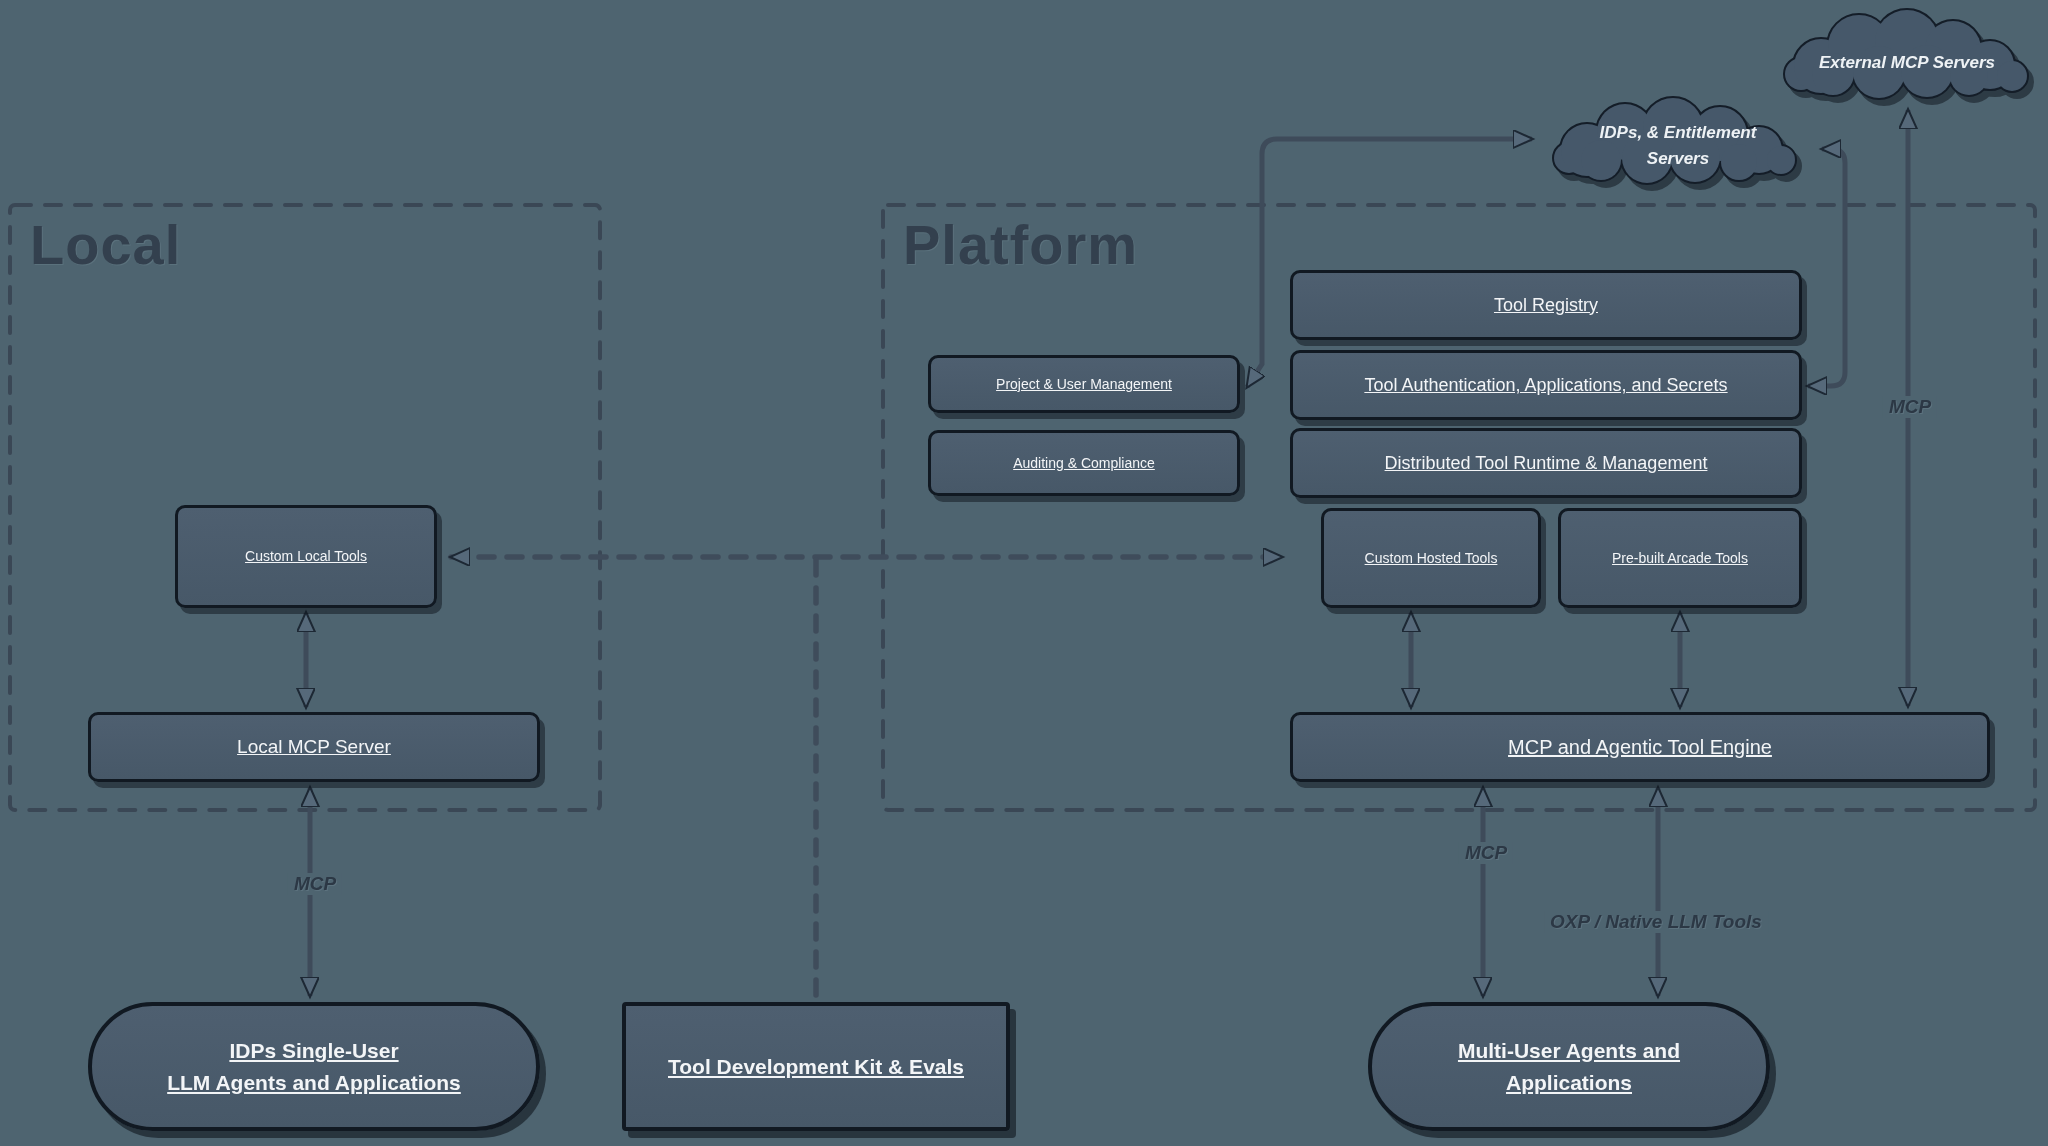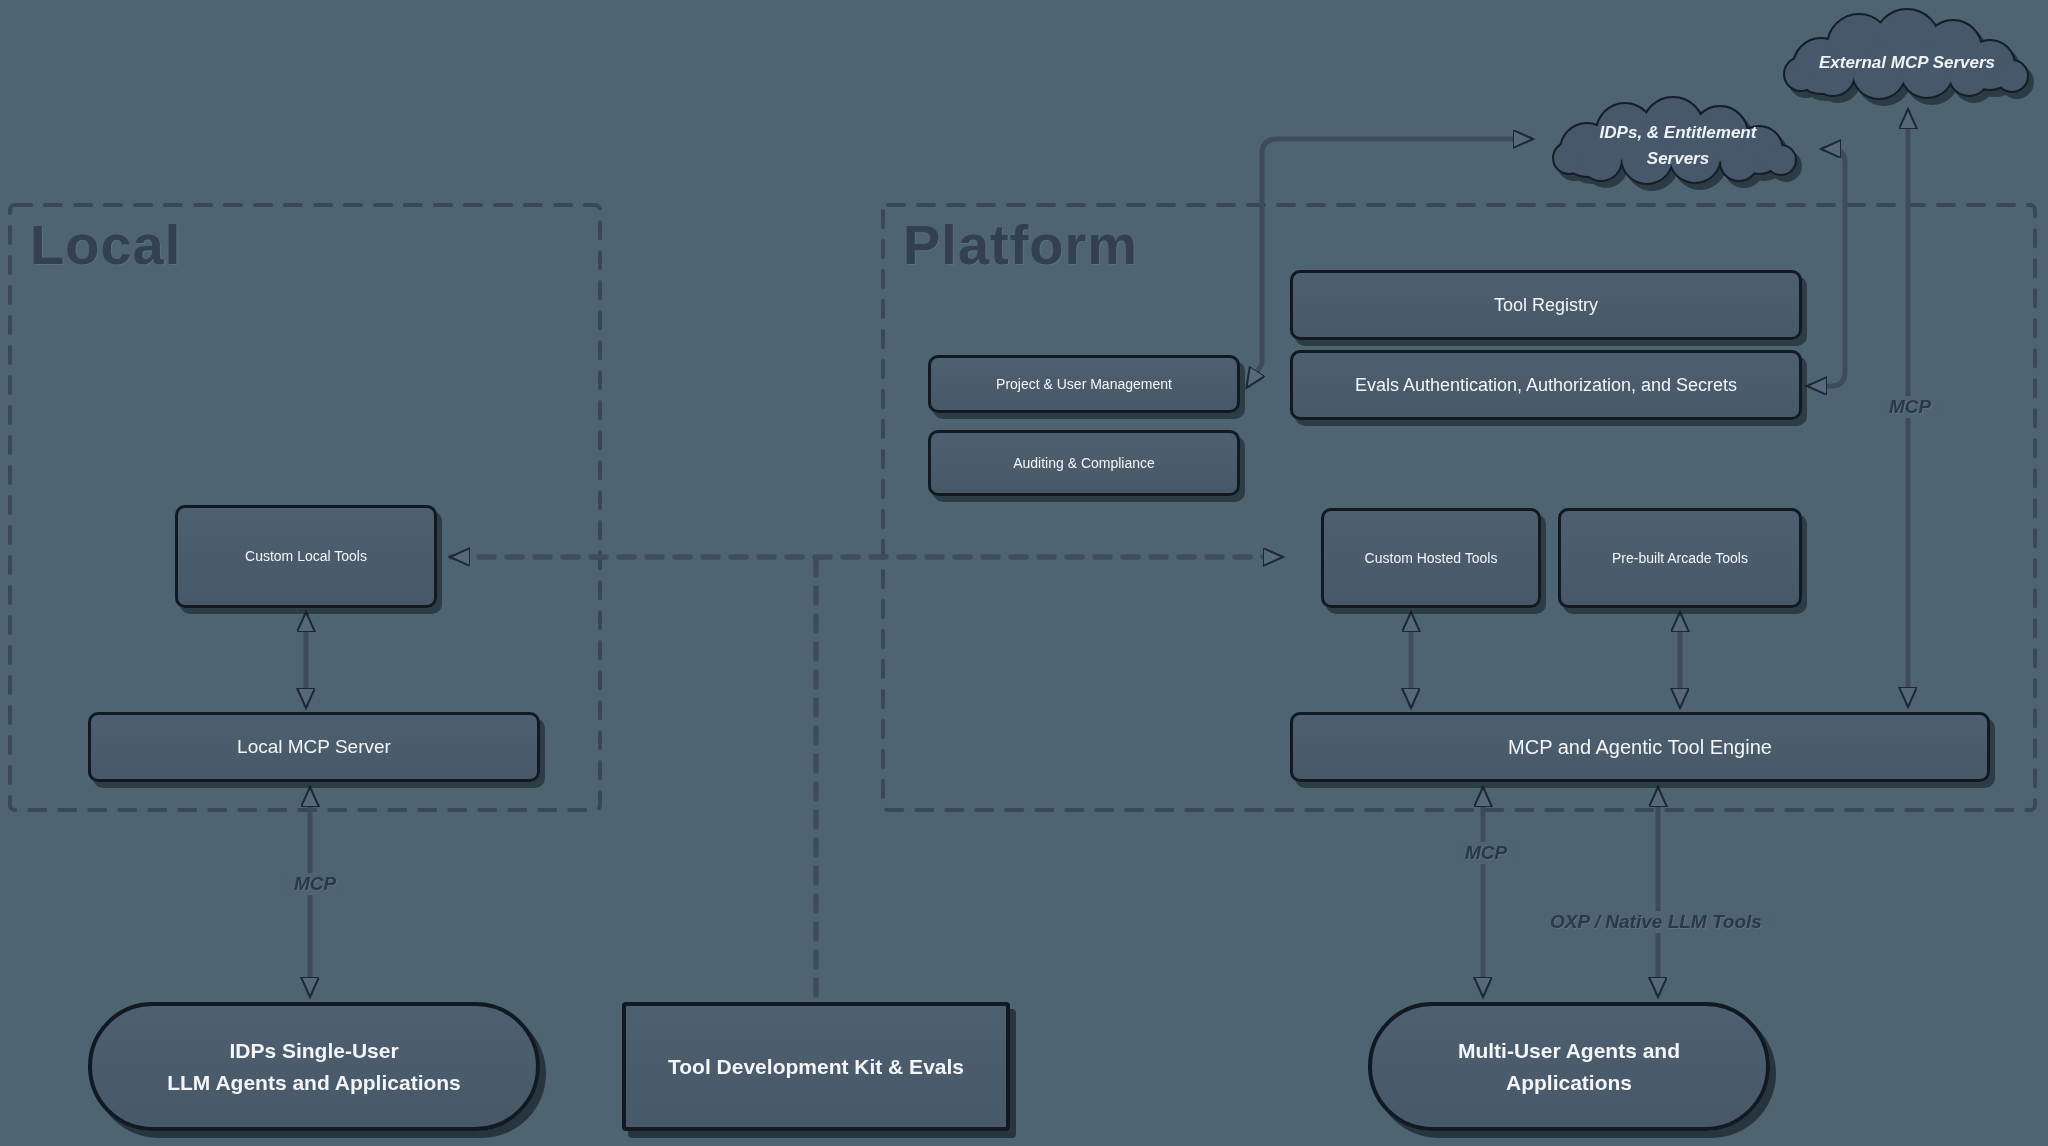--- a/index.html
+++ b/index.html
@@ -14,21 +14,21 @@
     font-size:56px;font-weight:800;letter-spacing:1px;
     color:#33404e;text-shadow:1px 1px 0 rgba(150,170,185,0.18);
   }
   .node{
     position:absolute;z-index:2;display:flex;align-items:center;justify-content:center;
     text-align:center;color:#f3f5f7;
     background:linear-gradient(180deg,#4e5f70 0%,#475868 100%);
     border:3px solid #111922;border-radius:10px;
     box-shadow:5px 6px 0 rgba(14,20,28,0.5);
     font-size:18px;font-weight:500;line-height:1.35;
-    box-sizing:border-box;padding:4px 20px;
+    box-sizing:border-box;padding:4px 20px;text-decoration:underline;
   }
   .node.small{font-size:14px;}
   .node.engine{font-size:20px;}
   .node.big{
     border-width:4px;font-weight:700;font-size:21px;line-height:1.5;
     box-shadow:6px 7px 0 rgba(10,15,22,0.55);
   }
   .node.stadium{border-radius:66px;}
   .edge-label{
     position:absolute;z-index:3;transform:translate(-50%,-50%);
@@ -111,21 +111,24 @@
     <use href="#cloudB" fill="#46586a" stroke="#141d28" stroke-width="4"></use>
     <use href="#cloudB" fill="#46586a"></use>
     <text class="cloud-text" x="135" y="42" text-anchor="middle">IDPs, &amp; Entitlement</text>
     <text class="cloud-text" x="135" y="68" text-anchor="middle">Servers</text>
   </svg>
 
   <div class="node" style="left:1290px;top:270px;width:512px;height:70px;">
     <span>Tool Registry</span>
   </div>
   <div class="node" style="left:1290px;top:350px;width:512px;height:70px;">
-    <span>Evals Authentication, Authorization, and Secrets</span>
+    <span>Tool Authentication, Applications, and Secrets</span>
+  </div>
+  <div class="node" style="left:1290px;top:428px;width:512px;height:70px;">
+    <span>Distributed Tool Runtime &amp; Management</span>
   </div>
   <div class="node small" style="left:928px;top:355px;width:312px;height:58px;">
     <span>Project &amp; User Management</span>
   </div>
   <div class="node small" style="left:928px;top:430px;width:312px;height:66px;">
     <span>Auditing &amp; Compliance</span>
   </div>
   <div class="node small" style="left:1290px;top:508px;width:220px;height:100px;margin-left:31px;">
     <span>Custom Hosted Tools</span>
   </div>

